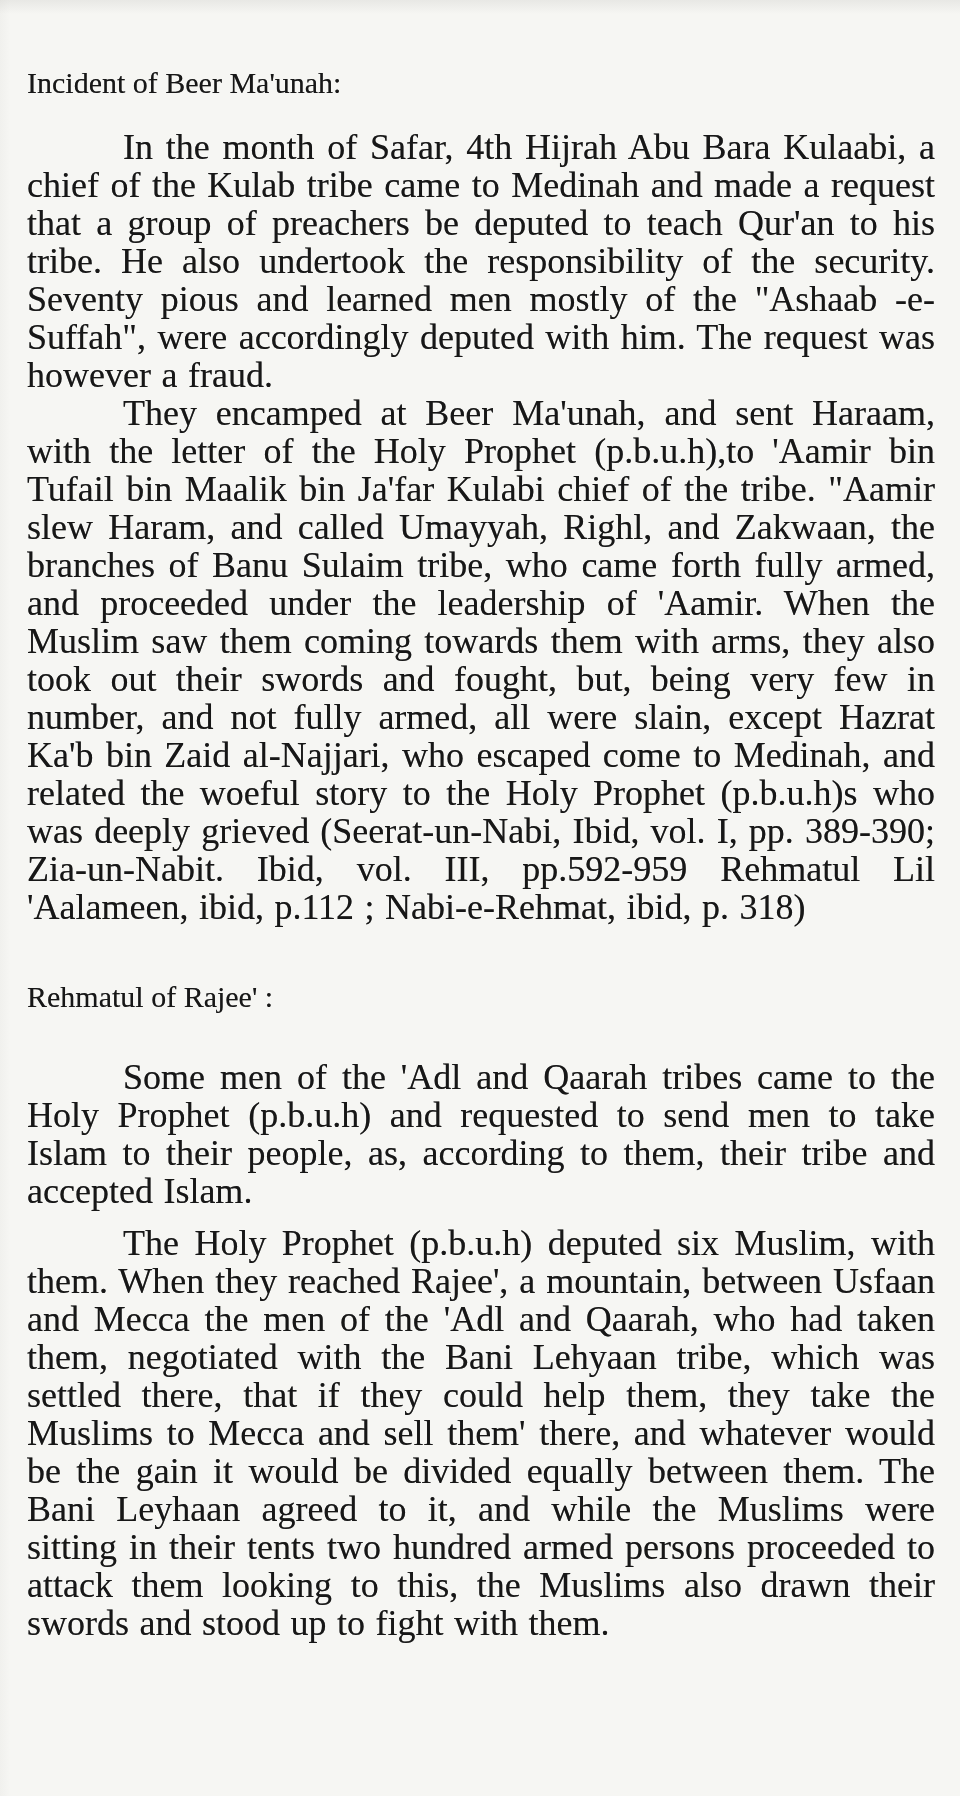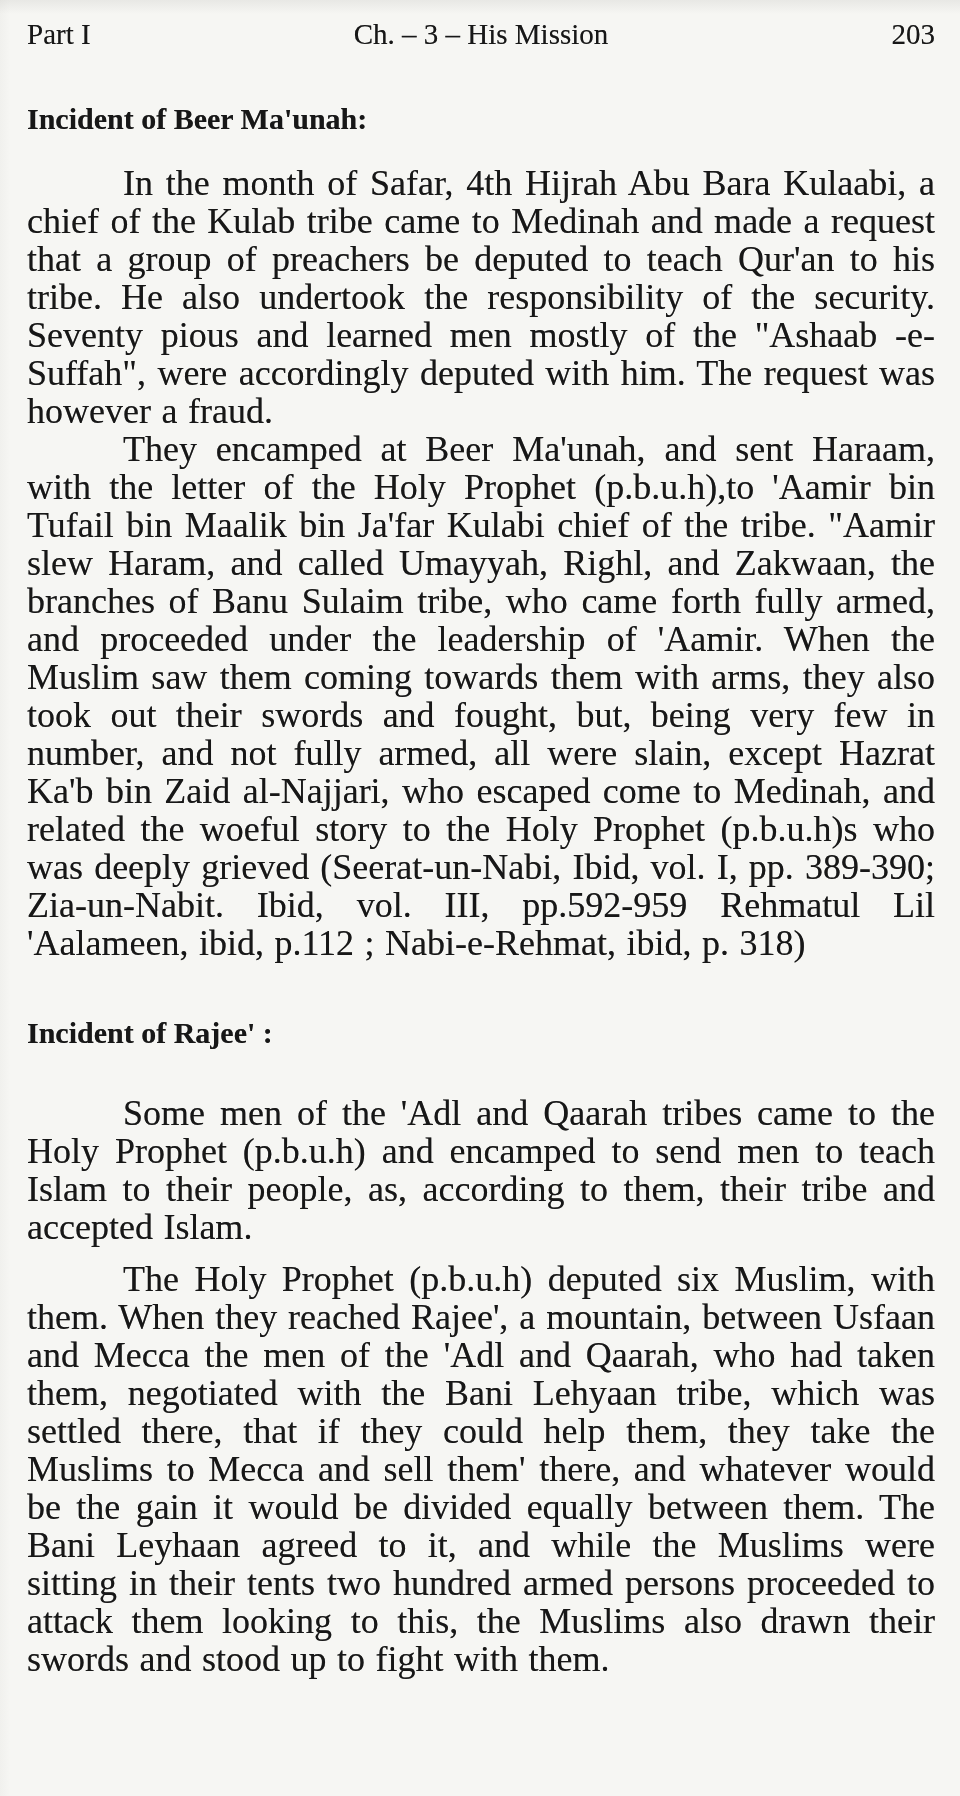--- a/index.html
+++ b/index.html
@@ -30,21 +30,21 @@
     align-items: baseline;
     font-size: 29px;
     line-height: 36px;
   }
   .h-left  { width: 200px; text-align: left; }
   .h-center{ flex: 1; text-align: center; }
   .h-right { width: 200px; text-align: right; }
 
   .section-heading {
     font-size: 30px;
-    font-weight: bold;
+    font-weight: normal;
     line-height: 38px;
     margin: 0;
   }
   .sh1 { margin-top: 48px; }
   .sh2 { margin-top: 52px; }
 
   .body-par {
     font-size: 36px;
     line-height: 38px;
     text-align: justify;
@@ -55,31 +55,26 @@
   .p1 { margin-top: 26px; }
   .p2 { }
   .p3 { margin-top: 42px; }
   .p4 { margin-top: 14px; }
 </style>
 </head>
 <body>
 
 <div class="page scan-ink">
 
-  <div class="header">
-    <span class="h-left">Part I</span>
-    <span class="h-center">Ch. – 3 – His Mission</span>
-    <span class="h-right">203</span>
-  </div>
 
   <h2 class="section-heading sh1">Incident of Beer Ma'unah:</h2>
 
   <p class="body-par p1">In the month of Safar, 4th Hijrah Abu Bara Kulaabi, a chief of the Kulab tribe came to Medinah and made a request that a group of preachers be deputed to teach Qur'an to his tribe. He also undertook the responsibility of the security. Seventy pious and learned men mostly of the "Ashaab -e-Suffah", were accordingly deputed with him. The request was however a fraud.</p>
 
   <p class="body-par p2">They encamped at Beer Ma'unah, and sent Haraam, with the letter of the Holy Prophet (p.b.u.h),to 'Aamir bin Tufail bin Maalik bin Ja'far Kulabi chief of the tribe. "Aamir slew Haram, and called Umayyah, Righl, and Zakwaan, the branches of Banu Sulaim tribe, who came forth fully armed, and proceeded under the leadership of 'Aamir. When the Muslim saw them coming towards them with arms, they also took out their swords and fought, but, being very few in number, and not fully armed, all were slain, except Hazrat Ka'b bin Zaid al-Najjari, who escaped come to Medinah, and related the woeful story to the Holy Prophet (p.b.u.h)s who was deeply grieved (Seerat-un-Nabi, Ibid, vol. I, pp. 389-390; Zia-un-Nabit. Ibid, vol. III, pp.592-959  Rehmatul Lil 'Aalameen, ibid, p.112 ; Nabi-e-Rehmat, ibid, p. 318)</p>
 
-  <h2 class="section-heading sh2">Incident of Rajee' :</h2>
+  <h2 class="section-heading sh2">Rehmatul of Rajee' :</h2>
 
-  <p class="body-par p3">Some men of the 'Adl and Qaarah tribes came to the Holy Prophet (p.b.u.h) and encamped to send men to teach Islam to their people, as, according to them, their tribe and accepted Islam.</p>
+  <p class="body-par p3">Some men of the 'Adl and Qaarah tribes came to the Holy Prophet (p.b.u.h) and requested to send men to take Islam to their people, as, according to them, their tribe and accepted Islam.</p>
 
   <p class="body-par p4">The Holy Prophet (p.b.u.h) deputed six Muslim, with them. When they reached Rajee', a mountain, between Usfaan and Mecca the men of the 'Adl and Qaarah, who had taken them, negotiated with the Bani Lehyaan tribe, which was settled there, that if they could help them, they take the Muslims to Mecca and sell them' there, and whatever would be the gain it would be divided equally between them. The Bani Leyhaan agreed to it, and while the Muslims were sitting in their tents two hundred armed persons proceeded to attack them looking to this, the Muslims also drawn their swords and stood up to fight with them.</p>
 
 </div>
 
 </body></html>

